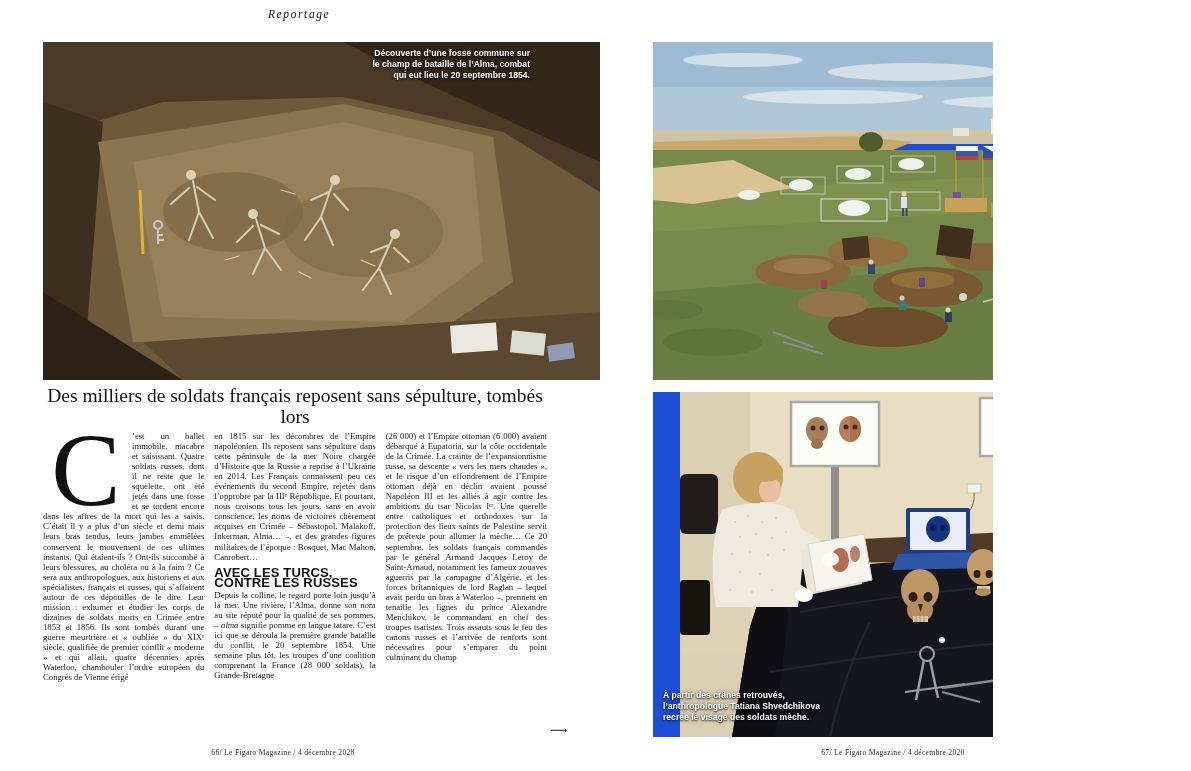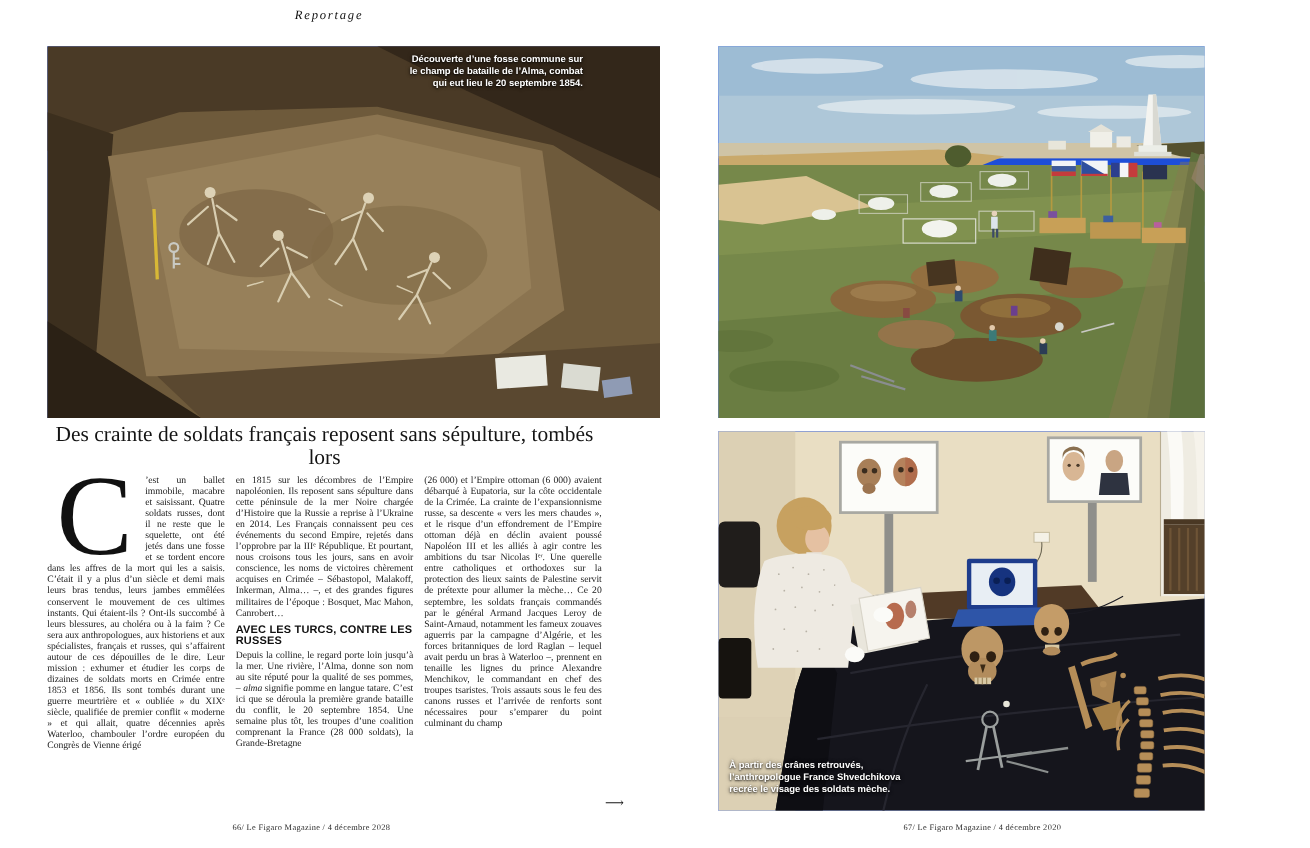--- a/index.html
+++ b/index.html
@@ -1,46 +1,46 @@
 <!DOCTYPE html>
 <html lang="fr"><head>
 <meta charset="utf-8">
 <style>
   html,body{margin:0;padding:0;background:#ffffff;}
-  .page{position:relative;width:1095px;height:771px;background:#ffffff;overflow:hidden;
+  .page{position:relative;width:993px;height:771px;background:#ffffff;overflow:hidden;
         font-family:"Liberation Serif","DejaVu Serif",serif;color:#1a1a1a;}
 
   .kicker{position:absolute;left:268px;top:8px;font-style:italic;font-size:11.5px;
           letter-spacing:1.6px;color:#111;}
 
   .photo{position:absolute;overflow:hidden;background:#1d4ed8;}
   .photo svg{display:block;}
   #photo-excavation{left:43px;top:42px;width:557px;height:338px;}
   #photo-memorial{left:653px;top:42px;width:495px;height:338px;}
-  #photo-anthro{left:653px;top:392px;width:495px;height:345px;}
+  #photo-anthro{left:653px;top:392px;width:495px;height:345px;padding-left:27px;}
 
   .photo-caption{position:absolute;color:#fff;font-family:"Liberation Sans","DejaVu Sans",sans-serif;
                  font-weight:bold;font-size:8.6px;line-height:11px;
                  text-shadow:0 1px 2px rgba(0,0,0,.85), 0 0 4px rgba(0,0,0,.5);}
   .cap-excavation{top:6px;right:70px;text-align:right;}
   .cap-memorial{left:10px;bottom:9px;text-align:left;}
   .cap-anthro{left:10px;bottom:14px;text-align:left;}
 
   .headline{position:absolute;left:40px;top:386px;width:510px;text-align:center;
             font-size:19.5px;line-height:20.5px;color:#141414;}
 
   .columns{position:absolute;left:43px;top:431px;width:504px;height:316px;
            display:flex;gap:10px;}
   .col{flex:1 1 0;font-size:8.8px;line-height:10.05px;text-align:justify;
        letter-spacing:-0.05px;color:#1b1b1b;}
   .col p{margin:0;}
   .dropcap{float:left;font-size:104px;line-height:76px;height:72px;width:86px;
            margin:1px 3px 0 0;text-align:center;color:#111;}
   .subhead{font-family:"Liberation Sans","DejaVu Sans",sans-serif;font-weight:bold;
-           font-size:10px;letter-spacing:0.15px;text-align:left;margin:6px 0 2px 0;color:#101010;}
+           font-size:13px;letter-spacing:0.15px;text-align:left;margin:6px 0 2px 0;color:#101010;}
   .it{font-style:italic;}
 
   .cont-arrow{position:absolute;left:550px;top:723px;font-size:12px;color:#111;}
 
   .footer{position:absolute;top:748px;font-size:7.6px;letter-spacing:0.3px;color:#2a2a2a;
           transform:translateX(-50%);white-space:nowrap;}
   #footer-left{left:283px;}
   #footer-right{left:893px;}
 </style>
 </head>
@@ -390,27 +390,27 @@
         <circle cx="247" cy="262" r="7" stroke-width="2"></circle>
         <path d="M244,268 L236,308" stroke-width="2.5"></path>
         <path d="M250,268 L258,306" stroke-width="2.5"></path>
         <path d="M225,300 L285,292" stroke-width="2"></path>
         <path d="M262,296 L318,288" stroke-width="2.5" stroke="#8a8e8d"></path>
         <path d="M262,300 L300,310" stroke-width="2" stroke="#8a8e8d"></path>
       </g>
     </svg>
     <div class="photo-caption cap-anthro">
       <div>À partir des crânes retrouvés,</div>
-      <div>l’anthropologue France Shvedchikova</div>
+      <div>l’anthropologue Tatiana Shvedchikova</div>
       <div>recrée le visage des soldats mèche.</div>
     </div>
   </div>
 
   <div class="headline">
-    <div>Des crainte de soldats français reposent sans sépulture, tombés lors</div>
+    <div>Des milliers de soldats français reposent sans sépulture, tombés lors</div>
   </div>
 
   <div class="columns">
     <div class="col">
       <p><span class="dropcap">C</span><span>’est un ballet immobile, macabre et saisissant. Quatre soldats russes, dont il ne reste que le squelette, ont été jetés dans une fosse et se tordent encore dans les affres de la mort qui les a saisis. C’était il y a plus d’un siècle et demi mais leurs bras tendus, leurs jambes emmêlées conservent le mouvement de ces ultimes instants. Qui étaient-ils ? Ont-ils succombé à leurs blessures, au choléra ou à la faim ? Ce sera aux anthropologues, aux historiens et aux spécialistes, français et russes, qui s’affairent autour de ces dépouilles de le dire. Leur mission : exhumer et étudier les corps de dizaines de soldats morts en Crimée entre 1853 et 1856. Ils sont tombés durant une guerre meurtrière et « oubliée » du XIXᵉ siècle, qualifiée de premier conflit « moderne » et qui allait, quatre décennies après Waterloo, chambouler l’ordre européen du Congrès de Vienne érigé</span></p>
     </div>
     <div class="col">
       <p>en 1815 sur les décombres de l’Empire napoléonien. Ils reposent sans sépulture dans cette péninsule de la mer Noire chargée d’Histoire que la Russie a reprise à l’Ukraine en 2014. Les Français connaissent peu ces événements du second Empire, rejetés dans l’opprobre par la IIIᵉ République. Et pourtant, nous croisons tous les jours, sans en avoir conscience, les noms de victoires chèrement acquises en Crimée – Sébastopol, Malakoff, Inkerman, Alma… –, et des grandes figures militaires de l’époque : Bosquet, Mac Mahon, Canrobert…</p>
       <div class="subhead">AVEC LES TURCS, CONTRE LES RUSSES</div>
       <p><span>Depuis la colline, le regard porte loin jusqu’à la mer. Une rivière, l’Alma, donne son nom au site réputé pour la qualité de ses pommes, – </span><span class="it">alma</span><span> signifie pomme en langue tatare. C’est ici que se déroula la première grande bataille du conflit, le 20 septembre 1854. Une semaine plus tôt, les troupes d’une coalition comprenant la France (28 000 soldats), la Grande-Bretagne</span></p>

